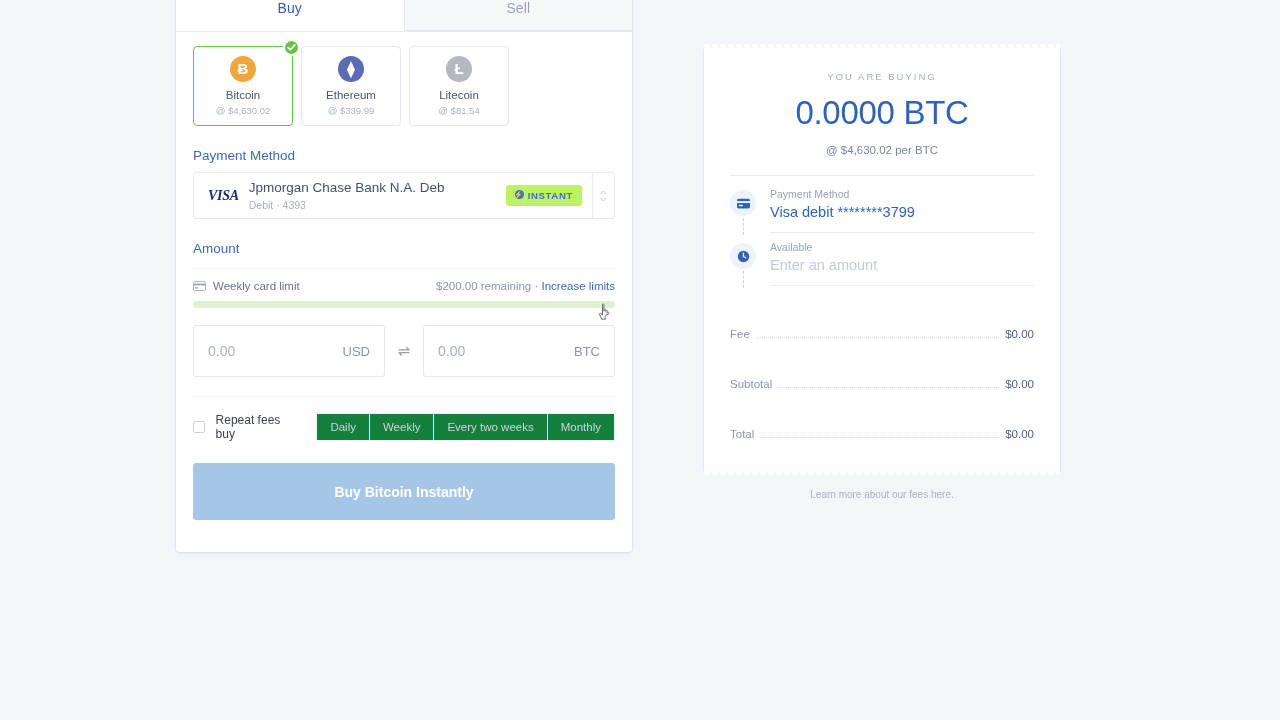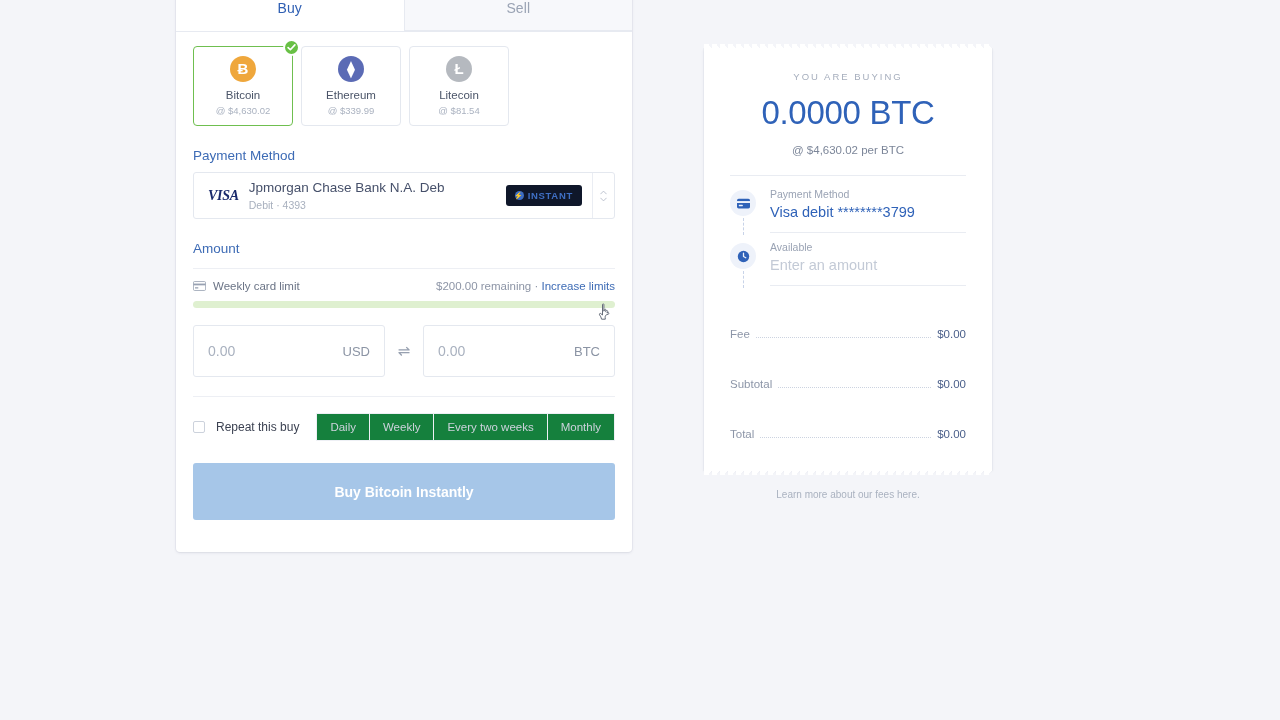--- a/index.html
+++ b/index.html
@@ -69,22 +69,22 @@
   }
   .visa {
     font-family: "Liberation Serif", serif;
     font-style: italic; font-weight: bold; font-size: 14px;
     color: #1a2a6c; margin: 0 10px 0 14px; letter-spacing: -.3px;
   }
   .pm-main { flex: 1; }
   .pm-title { font-size: 13.5px; color: #46506a; line-height: 1.25; }
   .pm-sub { font-size: 10.5px; color: #a8b0be; margin-top: 2px; }
   .instant {
-    display: flex; align-items: center; gap: 4px;
-    background: #0f172a; color: #3f6fc4;
+    display: flex; gap: 4px;
+    background: #bef264; color: #3f6fc4;
     font-size: 9.5px; font-weight: bold; letter-spacing: .7px;
     padding: 5px 9px; border-radius: 3px; margin-right: 10px;
   }
   .instant .dot {
     width: 9px; height: 9px; border-radius: 50%; background: #3f6fc4;
     display: inline-flex; align-items: center; justify-content: center;
     color: #eef2fa; font-size: 7px; line-height: 1;
   }
   .stepper {
     width: 22px; height: 100%; border-left: 1px solid #eaedf3;
@@ -133,21 +133,21 @@
   .freq-btn:last-child { border-right: 1px solid #eef0f5; text-align: center; }
 
   .buy-btn {
     margin: 22px 17px 0 17px; height: 57px; border-radius: 3px;
     background: #a6c6e8; color: #ffffff;
     display: flex; align-items: center; justify-content: center;
     font-size: 14px; font-weight: bold; cursor: pointer;
   }
 
   
-  .receipt-wrap { position: absolute; left: 704px; top: 44px; width: 288px; }
+  .receipt-wrap { position: absolute; left: 704px; top: 44px; width: 356px; }
   .zig {
     height: 5px;
     background:
       linear-gradient(135deg, #fff 50%, transparent 50%) 0 0/8px 8px repeat-x,
       linear-gradient(45deg,  #fff 50%, transparent 50%) 0 0/8px 8px repeat-x;
   }
   .zig.top { transform: scaleY(-1); }
   .receipt {
     background: #ffffff; padding: 22px 26px 20px 26px;
     box-shadow: 0 1px 3px rgba(40,50,90,.09), 0 0 0 1px rgba(40,50,90,.03);
@@ -296,21 +296,21 @@
         </div>
         <div class="swap">⇌</div>
         <div class="amt-box">
           <span class="amt-val">0.00</span>
           <span class="amt-cur">BTC</span>
         </div>
       </div>
 
       <div class="repeat-row">
         <div class="cbx"></div>
-        <div class="repeat-label">Repeat this buy</div>
+        <div class="repeat-label">Repeat fees buy</div>
         <div class="freq">
           <div class="freq-btn">Daily</div>
           <div class="freq-btn">Weekly</div>
           <div class="freq-btn">Every two weeks</div>
           <div class="freq-btn">Monthly</div>
         </div>
       </div>
     </div>
 
     <div class="buy-btn">

